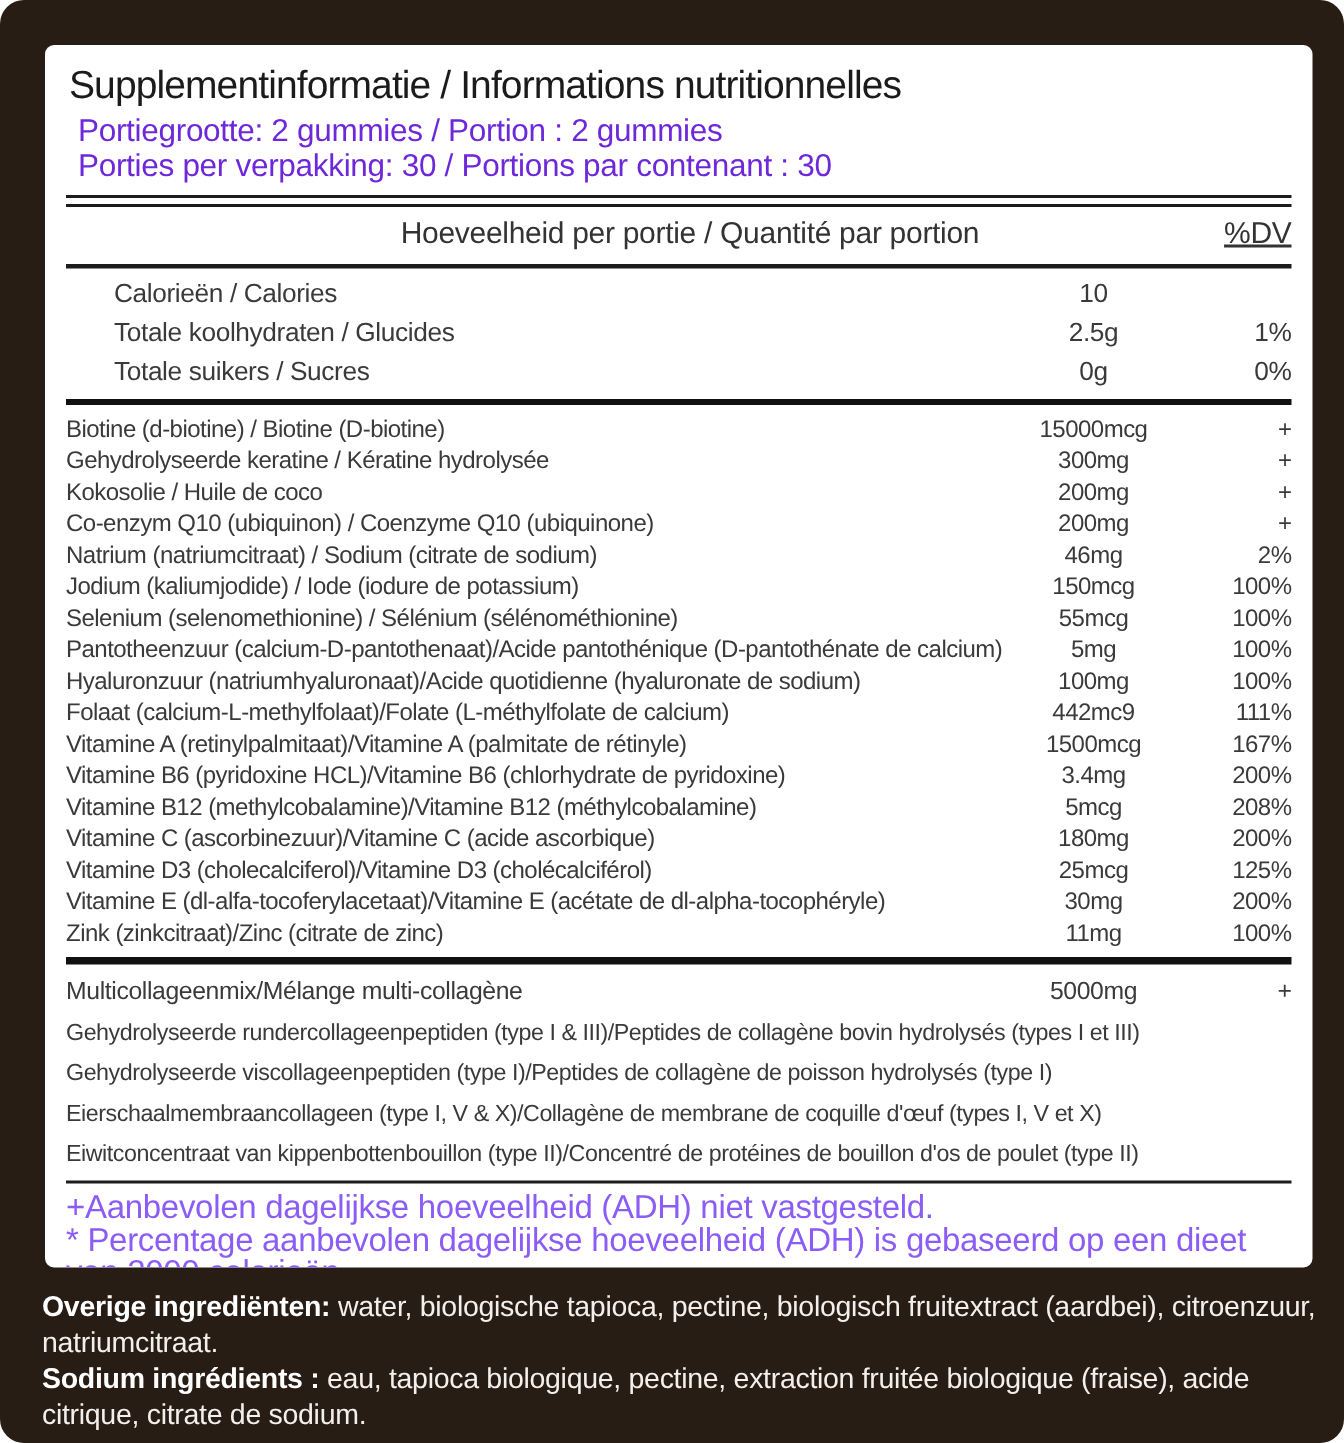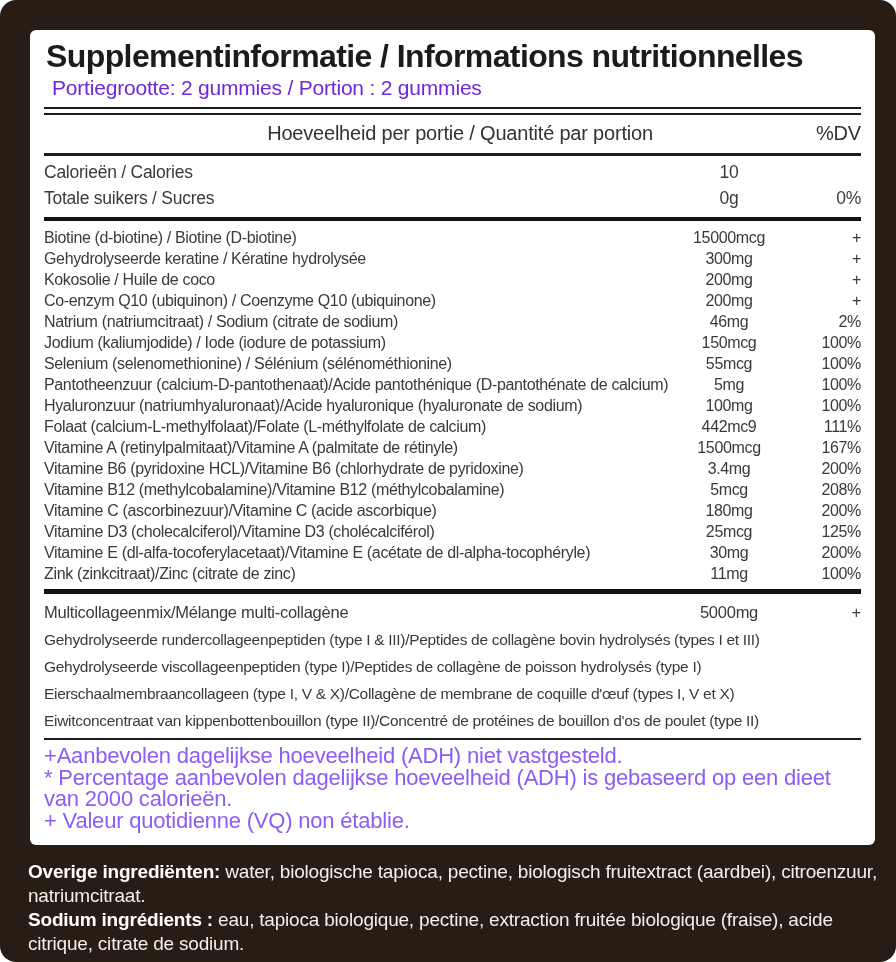--- a/index.html
+++ b/index.html
@@ -20,22 +20,22 @@
     left:30px;top:30px;
     width:845px;height:815px;
     background:#ffffff;
     border-radius:6px;
     box-sizing:border-box;
     padding:8px 14px 6px 14px;
     color:#3a3a3a;
     overflow:hidden;
   }
   .title{
-    font-size:32px;
-    font-weight:bold;
+    font-size:26px;
+    font-weight:normal;
     color:#1b1b1b;
     letter-spacing:-0.6px;
     line-height:32px;
     margin:2px 0 4px 2px;
     white-space:nowrap;
   }
   .serving{
     margin-left:8px;
     font-size:21px;
     line-height:23px;
@@ -49,31 +49,31 @@
     border-bottom:2.5px solid #1c1c1c;
   }
   .rule-med{height:2.5px;background:#1c1c1c;}
   .rule-thick{height:4.5px;background:#111;margin:2px 0;}
   .head-row{
     display:flex;align-items:center;
     padding:7px 0 8px 0;
     font-size:20px;letter-spacing:-0.2px;color:#333;
   }
   .head-label{flex:1;text-align:center;padding-left:90px;white-space:nowrap;}
-  .head-dv{width:75px;text-align:right;}
+  .head-dv{width:75px;text-align:right;text-decoration:underline;}
   .row{
     display:flex;align-items:baseline;
     white-space:nowrap;
     letter-spacing:-0.25px;
   }
   .row .name{flex:1;overflow:visible;}
   .row .amount{width:112px;text-align:center;flex-shrink:0;}
   .row .dv{width:76px;text-align:right;flex-shrink:0;}
   .macros .row{font-size:17.5px;line-height:26px;}
-  .macros{padding:3px 0 4px 0;}
+  .macros{padding:3px 0 4px 0;margin-left:32px;}
   .nutrients{padding:4px 0 3px 0;}
   .nutrients .row{font-size:16px;line-height:21px;letter-spacing:-0.35px;}
   .collagen{padding:3px 0 4px 0;}
   .collagen .row{font-size:16.5px;line-height:27px;}
   .collagen .sub{font-size:15.5px;line-height:27px;letter-spacing:-0.3px;white-space:nowrap;}
   .footnotes{padding:5px 0 0 0;}
   .footnotes div{font-size:22px;line-height:21.5px;letter-spacing:-0.2px;color:#8b5cf6;}
   .ingredients{
     position:absolute;
     left:28px;top:860px;
@@ -89,39 +89,45 @@
 <body>
 
 <div class="backdrop"></div>
 
 <div class="panel">
 
   <div class="title">Supplementinformatie / Informations nutritionnelles</div>
 
   <div class="serving">
     <div>Portiegrootte: 2 gummies / Portion : 2 gummies</div>
+    <div>Porties per verpakking: 30 / Portions par contenant : 30</div>
   </div>
 
   <div class="rule-double"></div>
 
   <div class="head-row">
     <div class="head-label">Hoeveelheid per portie / Quantité par portion</div>
     <div class="head-dv">%DV</div>
   </div>
 
   <div class="rule-med"></div>
 
   <div class="macros">
 
       <div class="row">
         <div class="name">Calorieën / Calories</div>
         <div class="amount">10</div>
         <div class="dv"></div>
       </div>
 
+      <div class="row">
+        <div class="name">Totale koolhydraten / Glucides</div>
+        <div class="amount">2.5g</div>
+        <div class="dv">1%</div>
+      </div>
 
       <div class="row">
         <div class="name">Totale suikers / Sucres</div>
         <div class="amount">0g</div>
         <div class="dv">0%</div>
       </div>
 
   </div>
 
   <div class="rule-thick"></div>
@@ -170,21 +176,21 @@
         <div class="dv">100%</div>
       </div>
 
       <div class="row">
         <div class="name">Pantotheenzuur (calcium-D-pantothenaat)/Acide pantothénique (D-pantothénate de calcium)</div>
         <div class="amount">5mg</div>
         <div class="dv">100%</div>
       </div>
 
       <div class="row">
-        <div class="name">Hyaluronzuur (natriumhyaluronaat)/Acide hyaluronique (hyaluronate de sodium)</div>
+        <div class="name">Hyaluronzuur (natriumhyaluronaat)/Acide quotidienne (hyaluronate de sodium)</div>
         <div class="amount">100mg</div>
         <div class="dv">100%</div>
       </div>
 
       <div class="row">
         <div class="name">Folaat (calcium-L-methylfolaat)/Folate (L-méthylfolate de calcium)</div>
         <div class="amount">442mc9</div>
         <div class="dv">111%</div>
       </div>
 

